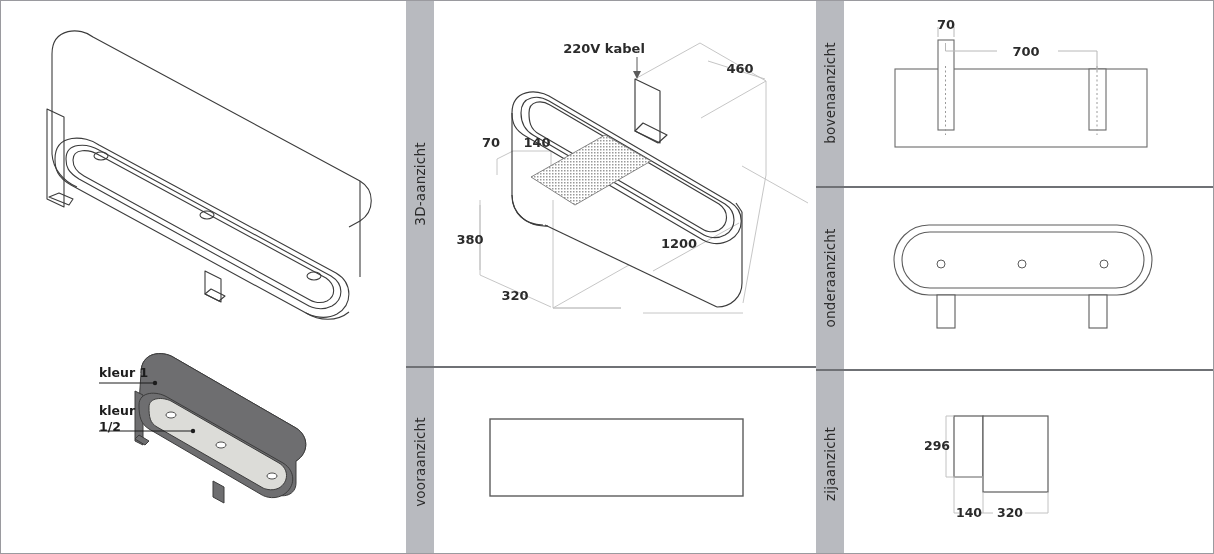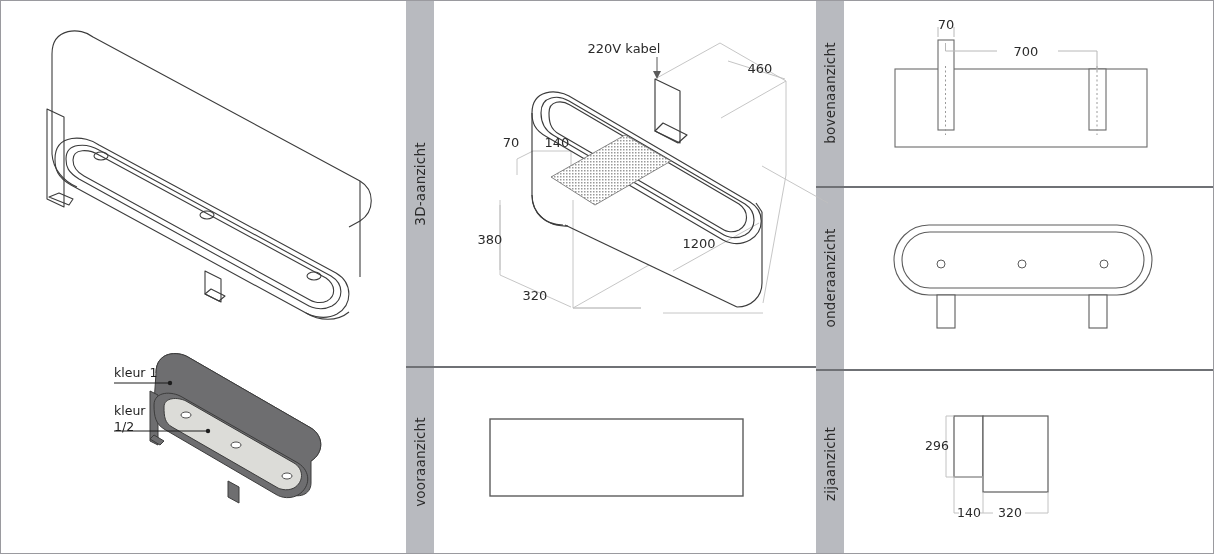--- a/index.html
+++ b/index.html
@@ -36,20 +36,21 @@
     transform: rotate(-90deg);
   }
   .divider {
     position: absolute;
     background: #6f7175;
     height: 1.5px;
   }
   .panel {
     position: absolute;
     overflow: visible;
+    font-weight: bold;
   }
   svg { display: block; overflow: visible; }
   .dimtext {
     font-family: "DejaVu Sans", sans-serif;
     font-size: 13px;
     fill: #2b2b2b;
   }
   .dimtext-sm {
     font-family: "DejaVu Sans", sans-serif;
     font-size: 12.5px;
@@ -128,21 +129,21 @@
         <ellipse cx="82" cy="147" rx="7" ry="4"></ellipse>
         <ellipse cx="188" cy="206" rx="7" ry="4"></ellipse>
         <ellipse cx="295" cy="267" rx="7" ry="4"></ellipse>
 
         <path d="M186 262 L186 285 L202 293 L202 270 Z"></path>
         <path d="M186 285 L200 292 L206 287 L192 280 Z"></path>
       </g>
     </svg>
   </div>
 
-  <div class="panel" style="left:97px; top:342px; width:260px; height:180px;">
+  <div class="panel" style="left:82px; top:342px; width:260px; height:180px;">
     <svg width="260" height="180" viewBox="0 0 260 180">
 
       <g>
         <path d="M58 30
                  C58 8, 80 8, 90 14
                  L213 85
                  C226 93, 226 110, 213 118
                  L207 122" fill="none" stroke="#3c3c3c" stroke-width="1"></path>
         <path d="M58 30
                  C58 8, 80 8, 90 14
@@ -185,21 +186,21 @@
       </g>
       <circle cx="72" cy="40" r="2.2" fill="#1d1d1d"></circle>
       <circle cx="110" cy="88" r="2.2" fill="#1d1d1d"></circle>
 
       <text class="klabel" x="16" y="34">kleur 1</text>
       <text class="klabel" x="16" y="72">kleur</text>
       <text class="klabel" x="16" y="88">1/2</text>
     </svg>
   </div>
 
-  <div class="panel" style="left:452px; top:34px; width:355px; height:300px;margin-left:20px;">
+  <div class="panel" style="left:452px; top:34px; width:355px; height:300px;">
     <svg width="355" height="300" viewBox="0 0 355 300">
 
       <g fill="none" stroke="#c0c0c0" stroke-width="0.9">
         <path d="M182 44 L247 8 L313 46 L248 83"></path>
         <path d="M313 46 L313 140"></path>
         <path d="M289 131 L355 168"></path>
         <path d="M313 140 L290 268"></path>
         <path d="M176 230 L100 273 L168 273"></path>
         <path d="M100 273 L100 165"></path>
         <path d="M27 165 L27 240"></path>

